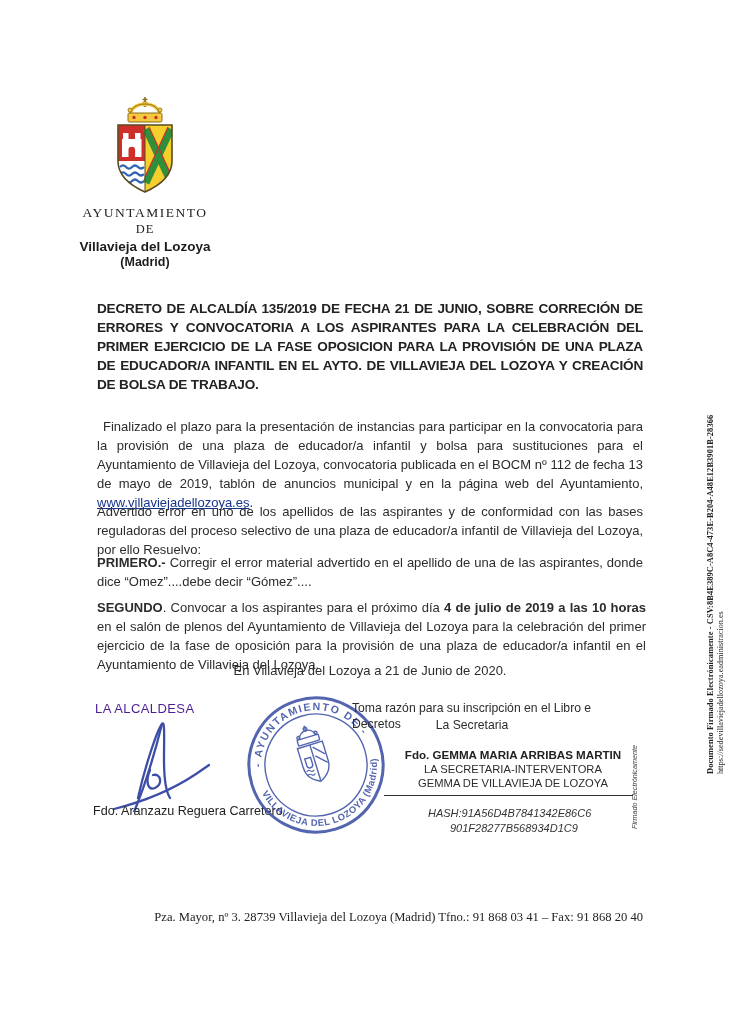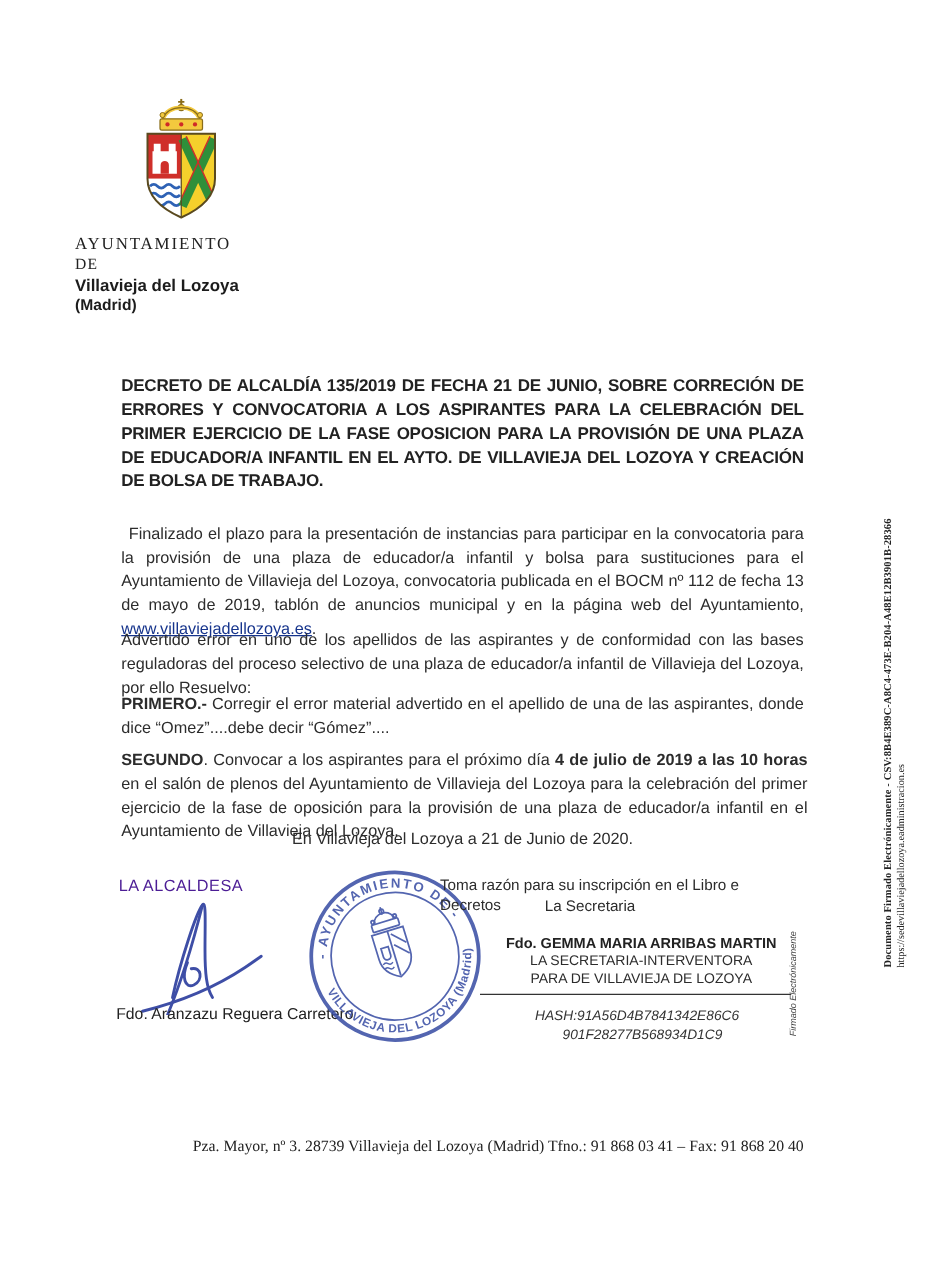--- a/index.html
+++ b/index.html
@@ -7,21 +7,21 @@
     width:744px;height:1024px;position:relative;overflow:hidden;
     background:#ffffff;color:#2a2a2a;
     font-family:"Liberation Sans", sans-serif;
   }
   .abs{position:absolute;}
   .justify{text-align:justify;}
   .center{text-align:center;}
   .bold{font-weight:bold;}
 
   
-  .org-block{left:60px;top:79px;width:170px;text-align:left;}
+  .org-block{left:60px;top:97px;width:170px;text-align:center;}
   .coa{display:block;margin:0 auto 8px auto;}
   .org1{font-family:"Liberation Serif",serif;font-size:13.5px;letter-spacing:1.5px;color:#222;}
   .org2{font-family:"Liberation Serif",serif;font-size:12.5px;letter-spacing:1px;color:#222;margin-top:1px;}
   .org3{font-size:13.5px;font-weight:bold;color:#1c1c1c;margin-top:2px;}
   .org4{font-size:12.5px;font-weight:bold;color:#1c1c1c;margin-top:1px;}
 
   
   .title-block{left:97px;top:299px;width:546px;font-size:13.6px;font-weight:bold;
                line-height:19px;letter-spacing:-0.2px;color:#222;}
   .para{left:97px;width:546px;font-size:13px;line-height:19px;color:#2c2c2c;}
@@ -175,21 +175,21 @@
       <path d="M64,83 q2,-2 4,0 t4,0" stroke-width="1.1"></path>
     </g>
   </g>
 </svg>
 
 <div class="abs toma1">Toma razón para su inscripción en el Libro e Decretos</div>
 <div class="abs toma2">La Secretaria</div>
 
 <div class="abs gemma-name center">Fdo. GEMMA MARIA ARRIBAS MARTIN</div>
 <div class="abs gemma-r1">LA SECRETARIA-INTERVENTORA</div>
-<div class="abs gemma-r2">PARA DE VILLAVIEJA DE LOZOYA</div>
+<div class="abs gemma-r2">GEMMA DE VILLAVIEJA DE LOZOYA</div>
 
 <div class="abs sig-rule"></div>
 
 <div class="abs hash-block">
   <div>HASH:91A56D4B7841342E86C6</div>
   <div class="hash2">901F28277B568934D1C9</div>
 </div>
 
 <div class="abs firmado-vert">Firmado Electrónicamente</div>
 

